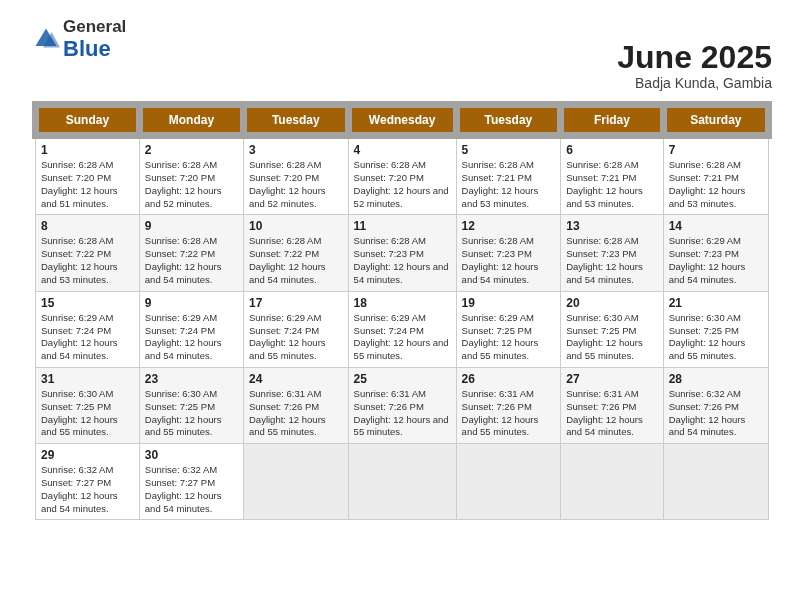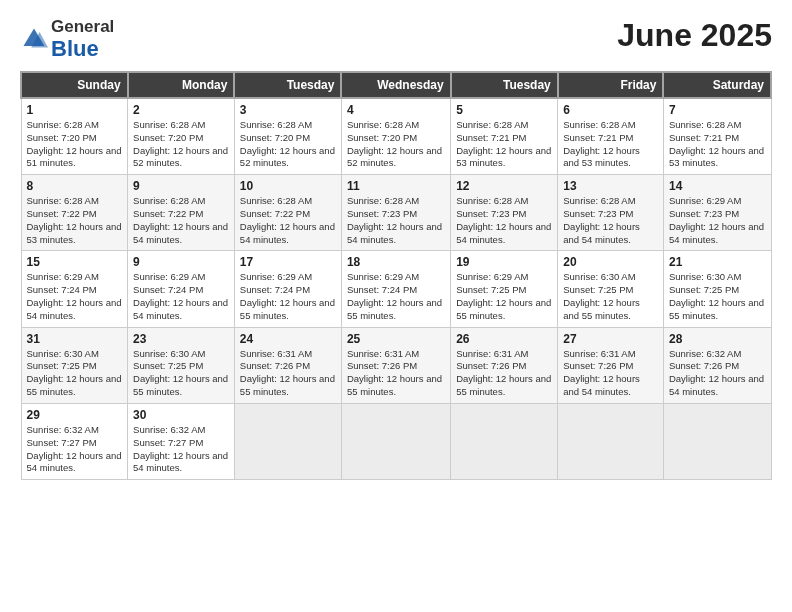--- a/index.html
+++ b/index.html
@@ -7,21 +7,21 @@
       font-family: Arial, sans-serif;
       background: #fff;
       width: 792px;
       height: 612px;
       overflow: hidden;
     }
     .page {
       width: 792px;
       min-height: 612px;
       background: #fff;
-      padding: 18px 20px 14px 20px;
+      padding: 18px 20px 14px 32px;
     }
     .header {
       display: flex;
       justify-content: space-between;
       align-items: flex-start;
       margin-bottom: 10px;
     }
     .logo {
       display: flex;
       align-items: center;
@@ -41,44 +41,45 @@
       font-weight: bold;
       color: #1a5ba8;
     }
     .logo-icon {
       width: 28px;
       height: 28px;
       margin-right: 3px;
     }
     .title-block {
       text-align: right;
+      margin-top: 22px;
     }
     .month-title {
       font-size: 32px;
       font-weight: bold;
       color: #222;
       line-height: 1.1;
     }
     .location {
       font-size: 14px;
       color: #444;
     }
     .calendar {
       width: 100%;
       border-collapse: collapse;
       border: 1px solid #ccc;
     }
     .calendar th {
-      background: #404040;
+      background: #a16207;
       color: #fff;
       font-size: 12px;
       font-weight: bold;
-      text-align: right;
+      text-align: center;
       padding: 5px 6px;
-      border: 2px solid #a3a3a3;
+      border: 7px solid #a3a3a3;
     }
     .calendar td {
       vertical-align: top;
       border: 1px solid #ccc;
       padding: 4px 5px;
       width: 113px;
       background: #fff;
       font-size: 10px;
       color: #333;
       min-height: 80px;
@@ -120,20 +121,21 @@
         <polygon points="20,5 35,30 5,30" fill="#1a5ba8" opacity="0.85"></polygon>
         <polygon points="28,10 40,32 16,32" fill="#1a5ba8" opacity="0.5"></polygon>
       </svg>
       <div class="logo-text">
         <span class="logo-general">General</span>
         <span class="logo-blue">Blue</span>
       </div>
     </div>
     <div class="title-block">
       <div class="month-title">June 2025</div>
+      <div class="location">Badja Kunda, Gambia</div>
     </div>
   </div>
 
   <table class="calendar">
     <thead>
       <tr>
         <th>Sunday</th>
         <th>Monday</th>
         <th>Tuesday</th>
         <th>Wednesday</th>

